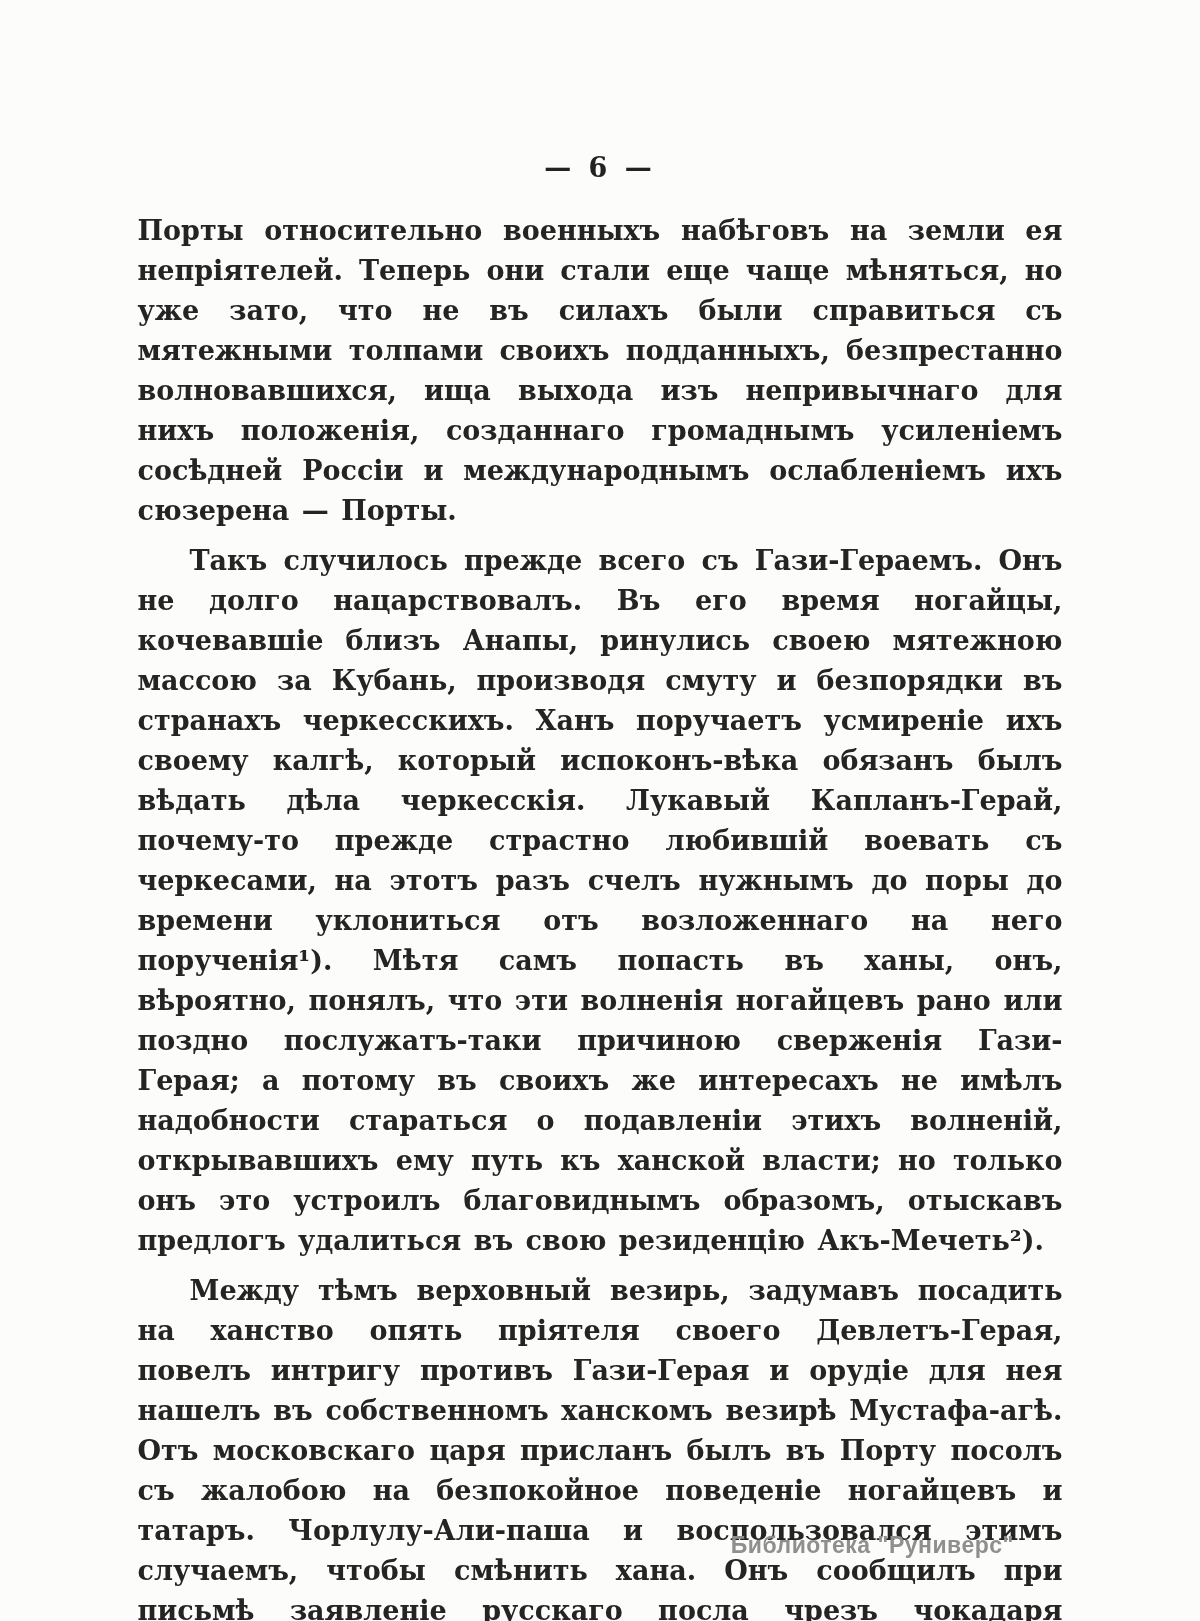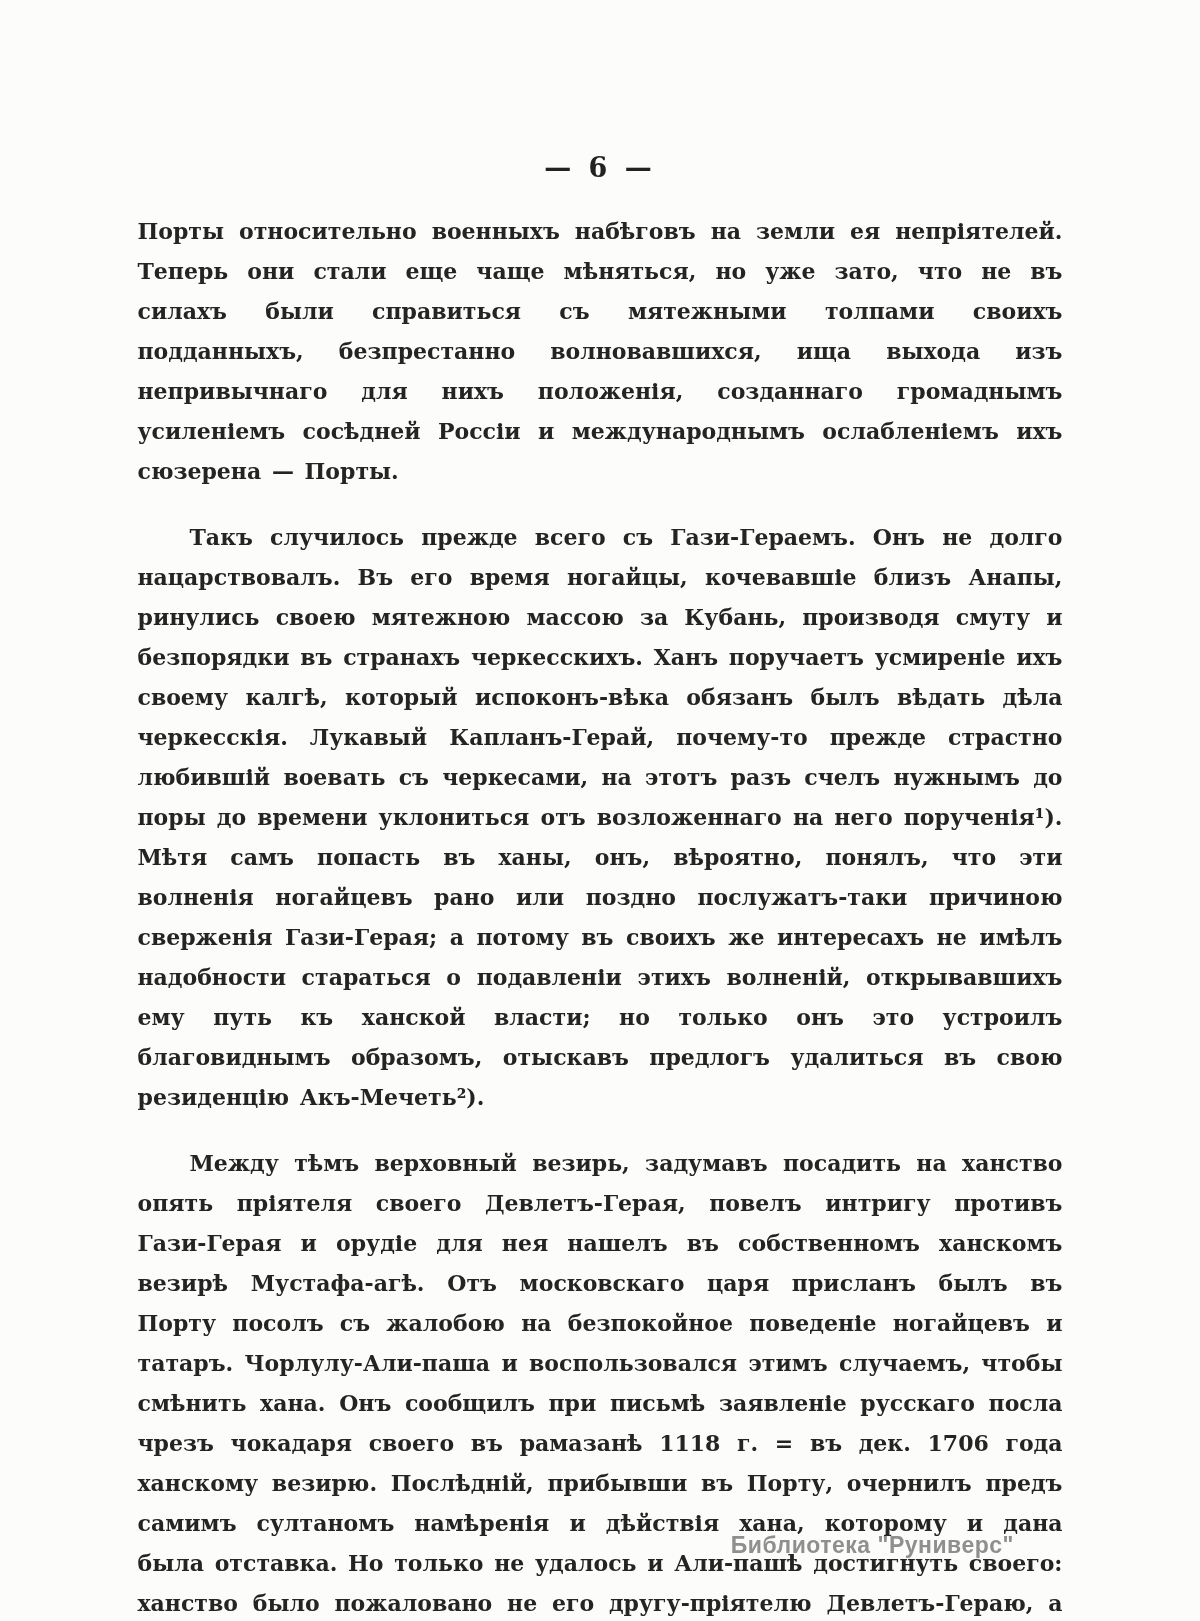--- a/index.html
+++ b/index.html
@@ -26,29 +26,29 @@
     letter-spacing: 4px;
     color: #222;
   }
   .text-block {
     width: 925px;
     margin: 28px auto 0 auto;
   }
   p.para {
     margin: 0;
     padding: 0;
-    font-size: 22px;
+    font-size: 27px;
     line-height: 40px;
     font-weight: bold;
     text-align: justify;
     word-spacing: 3px;
     color: #242424;
   }
   p.para + p.para {
-    margin-top: 26px;
+    margin-top: 10px;
   }
   p.para.indent {
     text-indent: 52px;
   }
   .watermark {
     position: absolute;
     right: 186px;
     bottom: 62px;
     font-family: "Liberation Sans", "DejaVu Sans", sans-serif;
     font-size: 23px;

